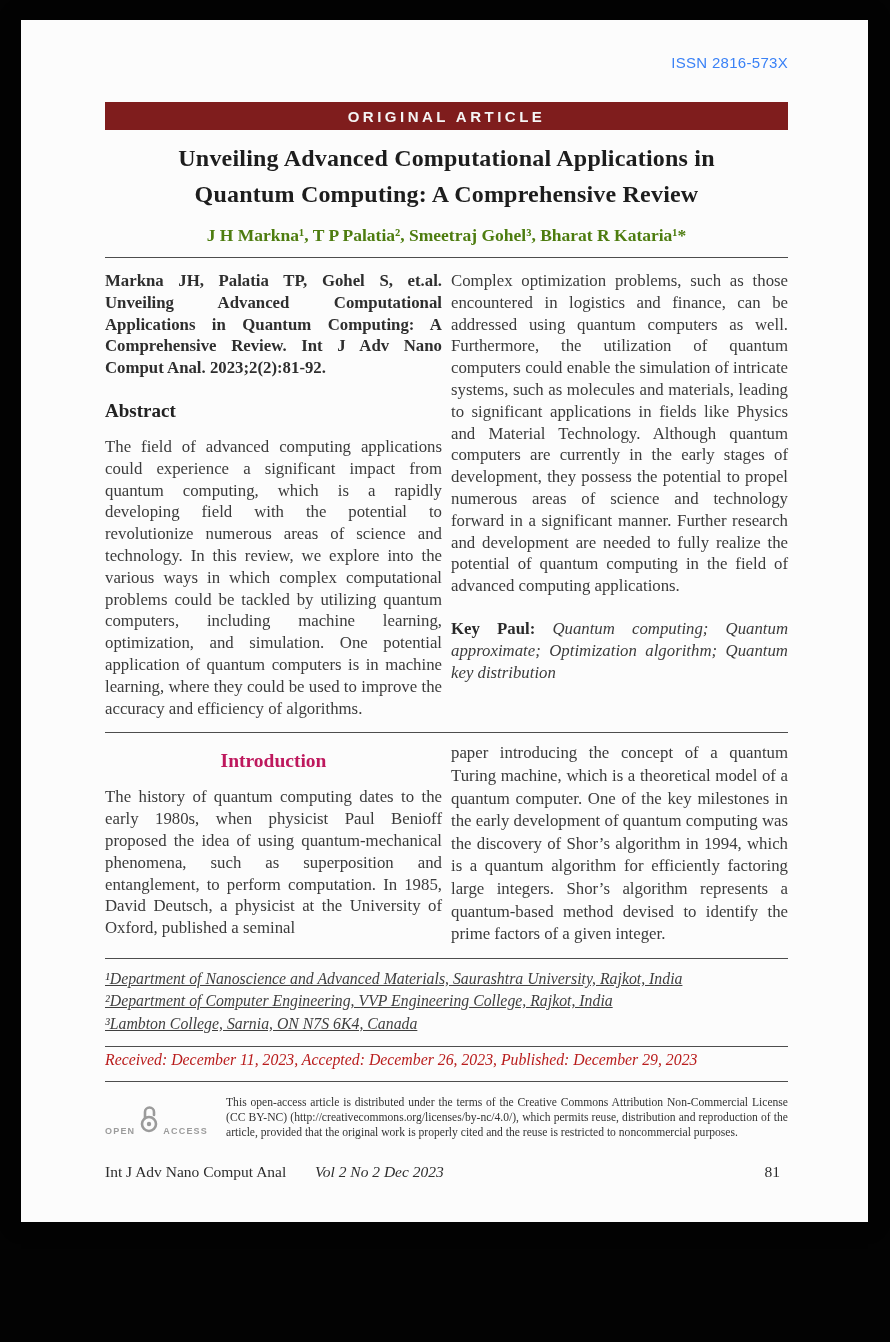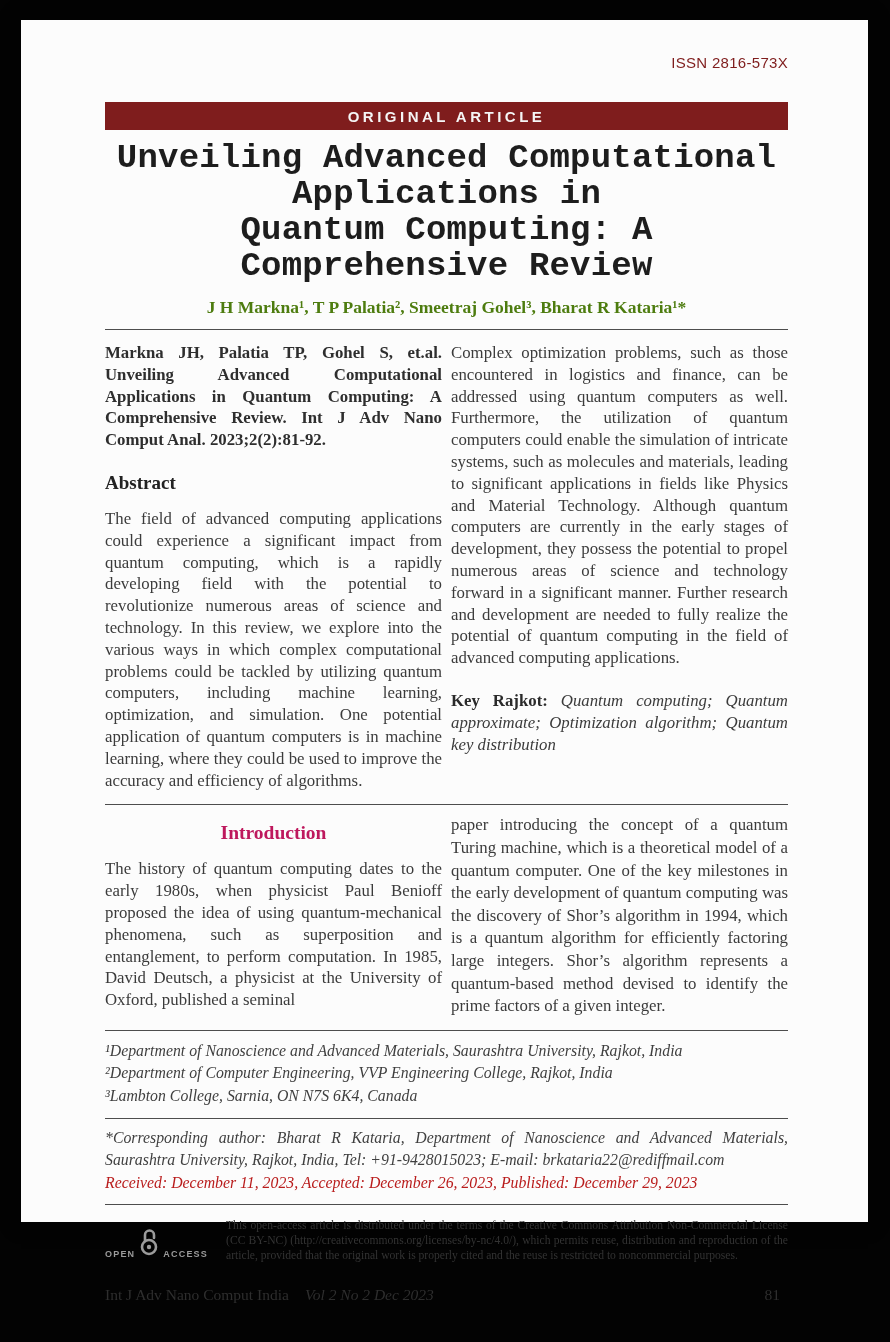--- a/index.html
+++ b/index.html
@@ -18,40 +18,40 @@
     box-shadow: 0 0 18px rgba(0,0,0,.6);
   }
   .content {
     padding: 34px 80px 0 84px;
     color: #3b3b3b;
   }
   .issn {
     text-align: right;
     font-family: "Liberation Sans", sans-serif;
     font-size: 15px;
-    color: #7f1d1d;
+    color: #3b82f6;
     letter-spacing: .3px;
   }
   .banner {
     margin-top: 31px;
     background: #7f1d1d;
     color: #f5f5f5;
     text-align: center;
     font-family: "Liberation Sans", sans-serif;
     font-weight: 700;
     font-size: 15px;
     letter-spacing: 3.5px;
     padding: 6px 0 5px 0;
   }
   .title {
     margin-top: 10px;
     text-align: center;
-    font-family: Liberation Mono, monospace;
-    font-weight: 700;
-    font-size: 34px;
+    font-family: Liberation Serif, serif;
+    font-weight: 700;
+    font-size: 24px;
     line-height: 36px;
     color: #1d1d1d;
     letter-spacing: .2px;
   }
   .authors {
     margin-top: 13px;
     text-align: center;
     font-weight: 700;
     font-size: 17.5px;
     color: #4d7c0f;
@@ -98,21 +98,21 @@
   .intro-cols { margin-top: 9px; }
   .intro-right { line-height: 22.6px; }
   .rule-foot { margin-top: 12px; }
   .affiliations {
     margin-top: 9px;
     font-style: italic;
     font-size: 15.8px;
     line-height: 21.5px;
     color: #3f3f3f;
   }
-  .affiliations div { margin-bottom: 1px; }
+  .affiliations div { margin-bottom: 1px; text-decoration: underline; }
   .corresponding-block {
     margin-top: 8px;
     font-style: italic;
     font-size: 15.8px;
     line-height: 21.5px;
     color: #3f3f3f;
     text-align: justify;
   }
   .dates-line {
     margin-top: 4px;
@@ -146,21 +146,21 @@
     color: #333;
   }
   .footer-row {
     position: relative;
     margin-top: 22px;
     height: 20px;
     font-size: 15.5px;
     color: #2e2e2e;
   }
   .footer-journal { position: absolute; left: 0; }
-  .footer-volume { position: absolute; left: 200px; font-style: italic; }
+  .footer-volume { position: absolute; left: 210px; font-style: italic; }
   .footer-page { position: absolute; right: 8px; }
 </style>
 </head>
 <body>
 
 <div class="page">
   <div class="content">
 
     <div class="issn">ISSN 2816-573X</div>
 
@@ -177,21 +177,21 @@
 
     <div class="cols">
       <div class="col">
         <p class="body-text citation">Markna JH, Palatia TP, Gohel S, et.al. Unveiling Advanced Computational Applications in Quantum Computing: A Comprehensive Review. Int J Adv Nano Comput Anal. 2023;2(2):81-92.</p>
         <div class="section-heading">Abstract</div>
         <p class="body-text">The field of advanced computing applications could experience a significant impact from quantum computing, which is a rapidly developing field with the potential to revolutionize numerous areas of science and technology. In this review, we explore into the various ways in which complex computational problems could be tackled by utilizing quantum computers, including machine learning, optimization, and simulation. One potential application of quantum computers is in machine learning, where they could be used to improve the accuracy and efficiency of algorithms.</p>
       </div>
       <div class="col">
         <p class="body-text">Complex optimization problems, such as those encountered in logistics and finance, can be addressed using quantum computers as well. Furthermore, the utilization of quantum computers could enable the simulation of intricate systems, such as molecules and materials, leading to significant applications in fields like Physics and Material Technology. Although quantum computers are currently in the early stages of development, they possess the potential to propel numerous areas of science and technology forward in a significant manner. Further research and development are needed to fully realize the potential of quantum computing in the field of advanced computing applications.</p>
         <p class="body-text keywords-block">
-          <span class="kw-label">Key Rajkot:</span>
+          <span class="kw-label">Key Paul:</span>
           <span class="kw-text">Quantum computing; Quantum approximate; Optimization algorithm; Quantum key distribution</span>
         </p>
       </div>
     </div>
 
     <hr class="rule rule-mid">
 
     <div class="cols intro-cols">
       <div class="col">
         <div class="center-heading">Introduction</div>
@@ -205,40 +205,39 @@
     <hr class="rule rule-foot">
 
     <div class="affiliations">
       <div>¹Department of Nanoscience and Advanced Materials, Saurashtra University, Rajkot, India</div>
       <div>²Department of Computer Engineering, VVP Engineering College, Rajkot, India</div>
       <div>³Lambton College, Sarnia, ON N7S 6K4, Canada</div>
     </div>
 
     <hr class="rule rule-foot">
 
-    <p class="corresponding-block">*Corresponding author: Bharat R Kataria, Department of Nanoscience and Advanced Materials, Saurashtra University, Rajkot, India, Tel: +91-9428015023; E-mail: brkataria22@rediffmail.com</p>
     <p class="dates-line">Received: December 11, 2023, Accepted: December 26, 2023, Published: December 29, 2023</p>
 
     <hr class="rule rule-foot">
 
     <div class="license-row">
       <div class="oa-logo">
         <span>OPEN</span>
         <span>
           <svg width="22" height="30" viewBox="0 0 22 30">
             <path d="M7 14 V8 a4.5 4.5 0 0 1 9 0 v3" fill="none" stroke="#9b9b9b" stroke-width="2.6" stroke-linecap="round"></path>
             <circle cx="11" cy="20" r="7" fill="none" stroke="#9b9b9b" stroke-width="2.6"></circle>
             <circle cx="11" cy="20" r="2.2" fill="#9b9b9b"></circle>
           </svg>
         </span>
         <span>ACCESS</span>
       </div>
       <p class="license-text">This open-access article is distributed under the terms of the Creative Commons Attribution Non-Commercial License (CC BY-NC) (http://creativecommons.org/licenses/by-nc/4.0/), which permits reuse, distribution and reproduction of the article, provided that the original work is properly cited and the reuse is restricted to noncommercial purposes.</p>
     </div>
 
     <div class="footer-row">
-      <span class="footer-journal">Int J Adv Nano Comput India</span>
+      <span class="footer-journal">Int J Adv Nano Comput Anal</span>
       <span class="footer-volume">Vol 2 No 2 Dec 2023</span>
       <span class="footer-page">81</span>
     </div>
 
   </div>
 </div>
 
 </body></html>

